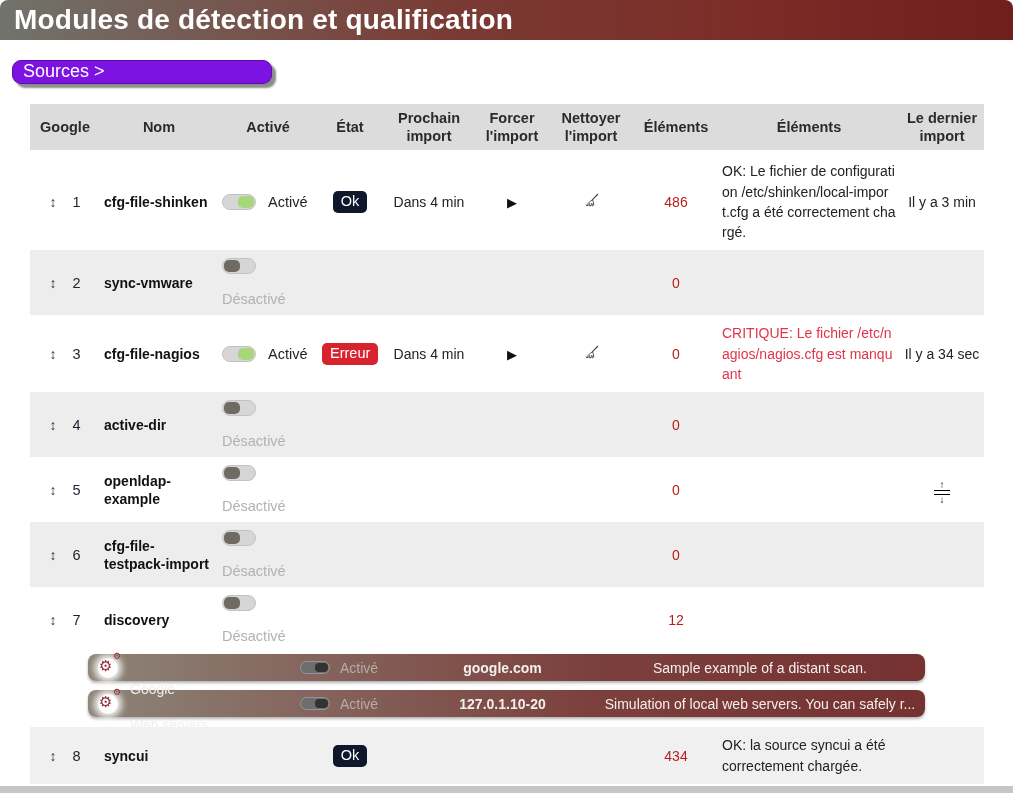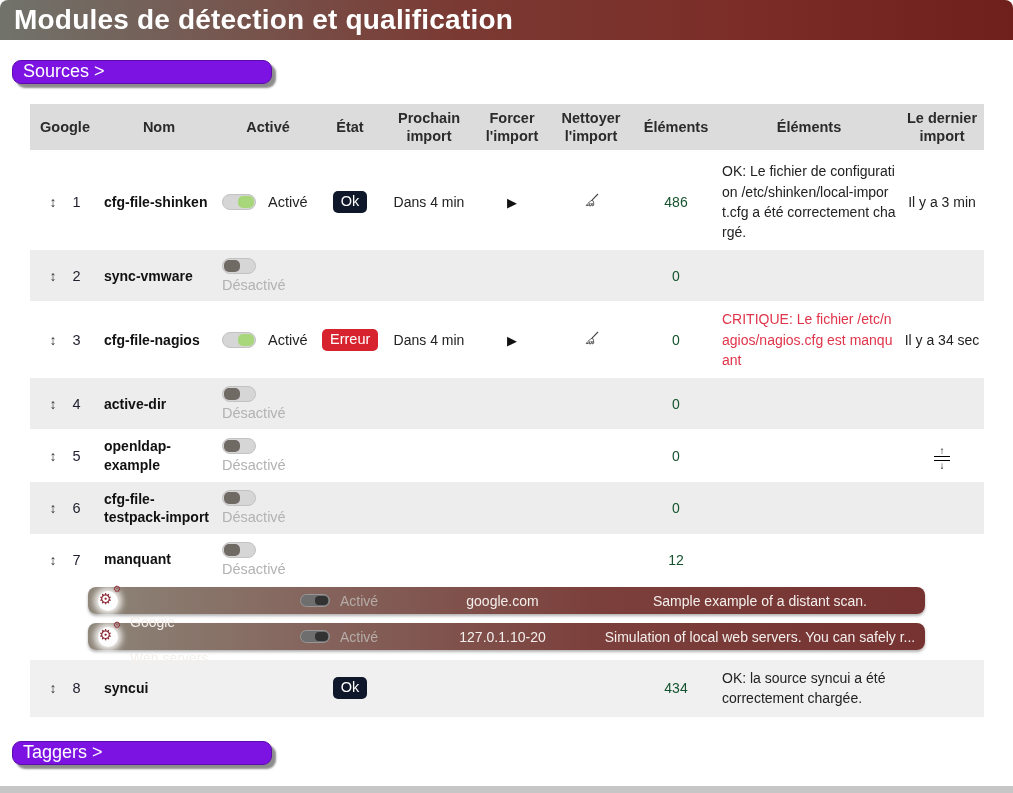--- a/index.html
+++ b/index.html
@@ -39,37 +39,37 @@
   tr.alt2 td { background:#f0f0f0; }
 
   .c-ordre { text-align:center; }
   .ordre-wrap { display:inline-flex; align-items:center; gap:16px; }
   .drag { font-size:14px; color:#3a3a3a; cursor:move; }
   .ordnum { font-size:14.5px; color:#1e1e2e; }
   .c-nom { font-weight:600; color:#111; line-height:1.3; word-break:break-word; padding-left:2px; }
 
   .c-active { padding-left:8px; }
   .tg-inline { display:flex; align-items:center; gap:12px; }
-  .tg-stack  { display:flex; flex-direction:column; gap:3px; }
+  .tg-stack  { display:flex; flex-direction:column; gap:17px; }
   .tlabel { font-size:14.5px; color:#222; }
   .tlabel.muted { color:#b2b2b2; }
 
   .toggle { display:inline-block; width:34px; height:16px; border-radius:9px;
             background:#d6d6d6; border:1px solid #c2c2c2; position:relative; cursor:pointer; }
   .toggle .knob { position:absolute; top:1px; width:16px; height:12px; border-radius:5px; }
   .toggle.on  .knob { right:1px; background:#a7d77a; }
   .toggle.off .knob { left:1px;  background:#6f6a64; }
 
   .c-etat, .c-next, .c-force, .c-clean, .c-elem, .c-last { text-align:center; }
   .badge { display:inline-block; padding:2px 8px 4px; border-radius:5px; color:#fff; font-size:14.5px; }
   .badge.ok  { background:#0f172a; }
   .badge.err { background:#d7232e; }
   .play-btn { font-size:13px; color:#111; cursor:pointer; background:none; border:none; }
   .clean-btn { cursor:pointer; background:none; border:none; }
-  .c-elem { font-size:14.5px; color:#14532d; }
+  .c-elem { font-size:14.5px; color:#b91c1c; }
   .c-result { font-size:13.2px; line-height:1.45; word-break:break-all; padding:6px 6px; }
   .c-result .err-text { color:#e0344a; }
   .c-last { font-size:13.5px; white-space:nowrap; }
 
   .resize-cursor { display:inline-flex; flex-direction:column; align-items:center; color:#000; }
   .resize-cursor .arr { font-size:10px; line-height:8px; font-weight:bold; }
   .resize-lines { width:16px; height:5px; border-top:1.5px solid #000; border-bottom:1.5px solid #000; margin:1px 0; }
 
   
   .subrows td { padding:2px 0 10px; background:#fff; }
@@ -84,21 +84,21 @@
                background:#fdfdfd; border-radius:50%;
                box-shadow:0 0 6px 4px rgba(255,255,255,.85); flex:none; }
   .gear-icon .g1 { position:absolute; left:1px; top:-1px; font-size:15px; color:#8e2936; }
   .gear-icon .g2 { position:absolute; right:-3px; top:-7px; font-size:9px; color:#8e2936; }
   .scan-name { width:170px;margin-top:42px; }
   .scan-toggle { display:inline-block; width:30px; height:13px; border-radius:7px;
                  background:#6e6e6e; border:1px solid #969696; position:relative; flex:none; cursor:pointer; }
   .scan-toggle .knob { position:absolute; right:1px; top:1px; width:13px; height:9px;
                        border-radius:4px; background:#323232; }
   .scan-toggle-label { color:#b5aca7; margin:0 0 0 10px; width:70px; }
-  .scan-value { width:185px; text-align:center; }
+  .scan-value { width:185px; text-align:center;font-weight:bold; }
   .scan-desc { flex:1; text-align:center; }
 
   .footer-strip { position:absolute; left:0; right:0; bottom:0; height:7px; background:#c6c6c6; }
 </style>
 </head>
 <body>
 
 <div class="topbar">
   <h1>Modules de détection et qualification</h1>
 </div>
@@ -280,21 +280,21 @@
       <td class="c-elem">0</td>
       <td class="c-result"></td>
         <td class="c-last"></td>
     </tr>
 
     <tr>
       <td class="c-ordre"><span class="ordre-wrap">
             <span class="drag">↕</span>
             <span class="ordnum">7</span>
           </span></td>
-      <td class="c-nom">manquant</td>
+      <td class="c-nom">discovery</td>
       <td class="c-active">
           <span class="tg-stack">
             <span class="toggle off">
               <span class="knob"></span>
             </span>
             <span class="tlabel muted">Désactivé</span>
           </span>
         </td>
       <td class="c-etat"></td>
         <td class="c-next"></td>

